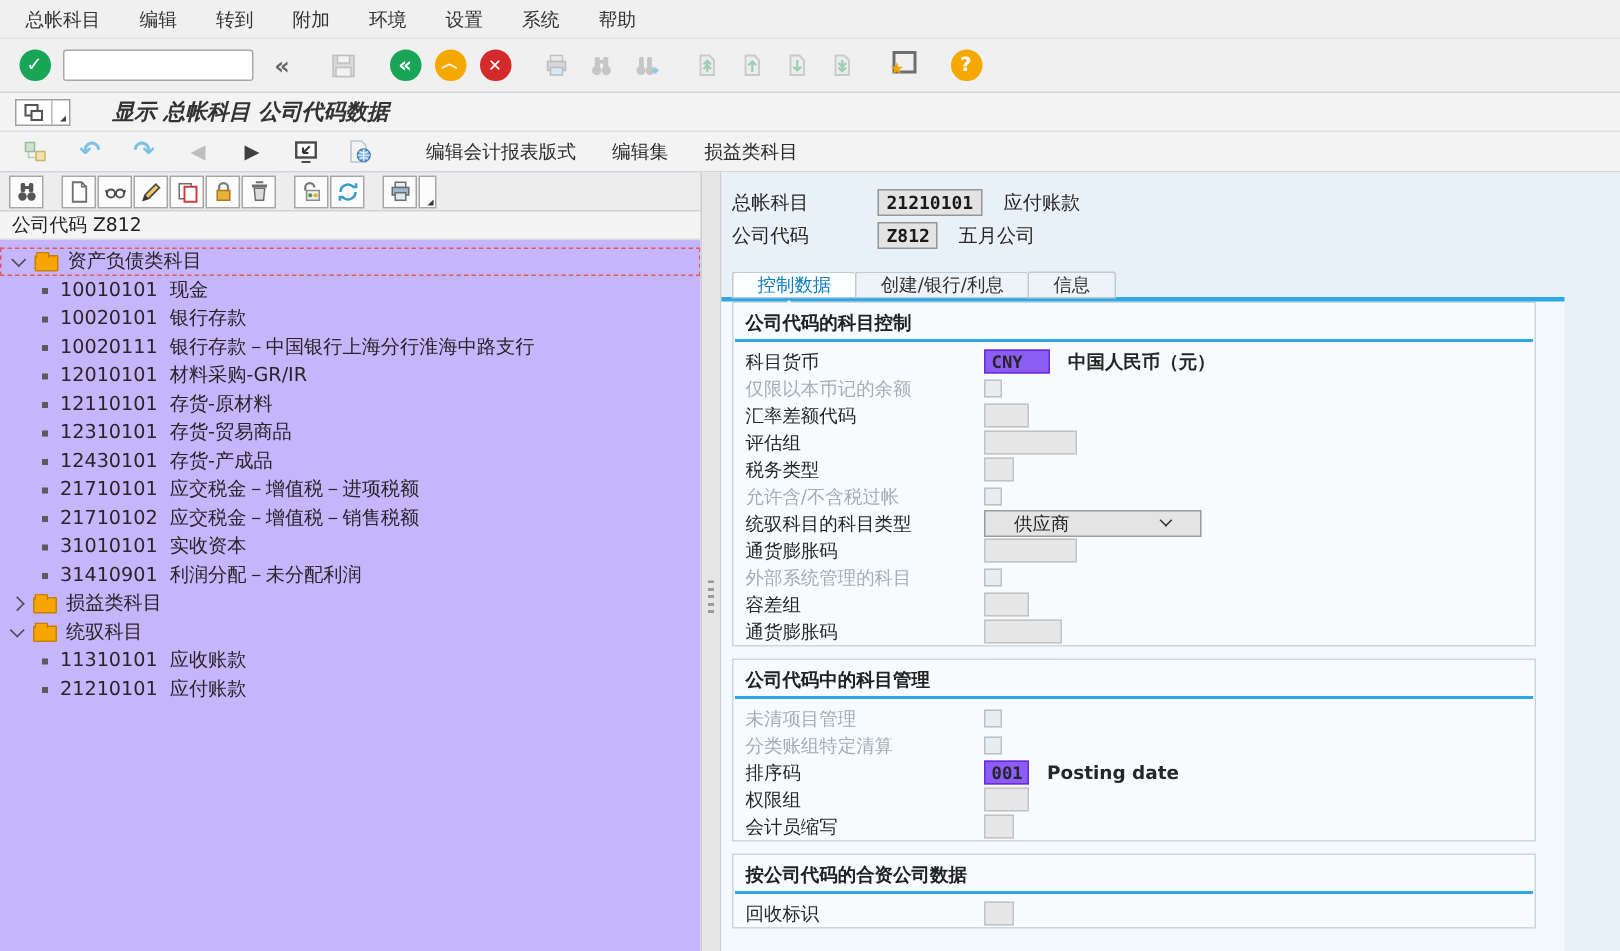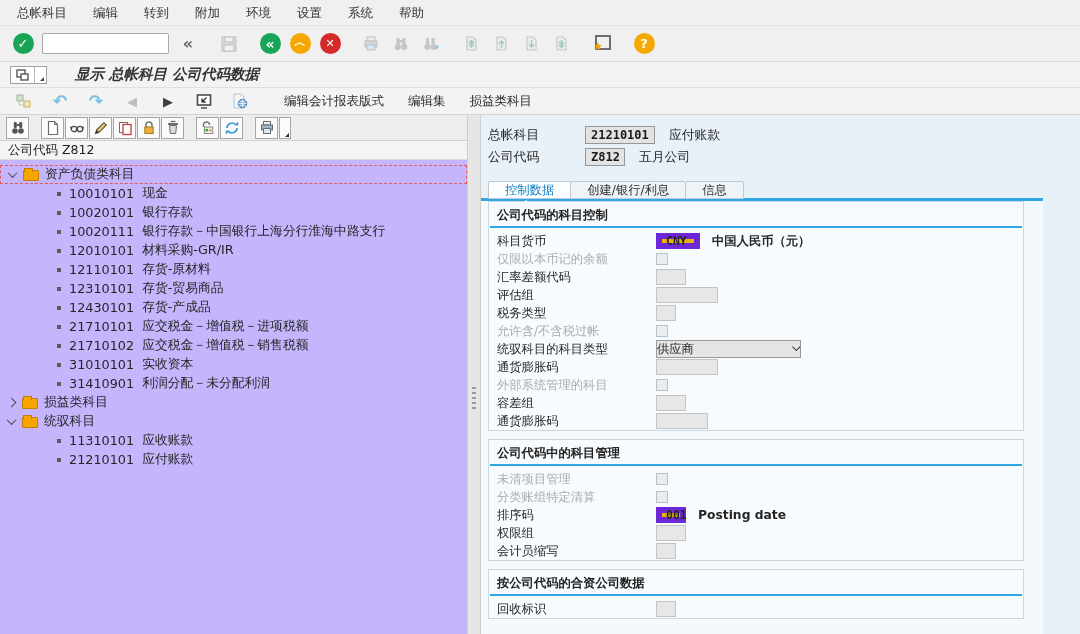--- a/index.html
+++ b/index.html
@@ -41,21 +41,21 @@
   .tree-toolbar { height:26px; background:#ededed; border-bottom:1px solid #d0d0d0; display:flex; align-items:center; padding-left:6px; }
   .ttb-group { display:flex; margin-right:11px; }
   .ttb-btn { width:23px; height:22px; background:#fbfbfb; border:1px solid #a6a6a6; display:flex; align-items:center; justify-content:center; margin-right:1px; }
   .ttb-btn.narrow { width:12px; position:relative; }
   .ttb-btn.narrow::after { content:""; position:absolute; right:1px; bottom:1px; border-left:4px solid transparent; border-bottom:4px solid #333; }
 
   .tree-header { height:19px; background:#f4f4f4; border-bottom:1px solid #dcdcdc; padding-left:8px; font-size:12.5px; display:flex; align-items:center; color:#222; }
   .tree-body { flex:1; padding-top:5px; overflow:hidden; }
   .tree-row { height:19px; display:flex; align-items:center; font-size:12.8px; width:100%; }
   .tree-row.folder { padding-left:8px; }
-  .tree-row.leaf { padding-left:57px; }
+  .tree-row.leaf { padding-left:28px; }
   .tree-row.focused { border:1px dashed #e05a5a; }
   .chev { width:7px; height:7px; border-left:1.6px solid #4a4a4a; border-bottom:1.6px solid #4a4a4a; display:inline-block; flex:none; }
   .chev.down { transform:rotate(-45deg) translate(1px,-1px); }
   .chev.right { transform:rotate(-135deg); }
   .folder-ico { width:16px; height:11px; background:#f7a500; border:1px solid #c77f00; border-radius:1px; position:relative; margin:2px 6px 0 7px; flex:none; }
   .folder-ico::before { content:""; position:absolute; top:-3px; left:0; width:7px; height:3px; background:#f7a500; border:1px solid #c77f00; border-bottom:none; border-radius:1px 1px 0 0; }
   .bullet { width:4px; height:4px; background:#5a5a5a; margin-right:8px; flex:none; }
   .tree-label { white-space:nowrap; }
   .tree-num { margin-right:8px; }
 
@@ -79,24 +79,24 @@
 
   .tab-content { position:absolute; top:86px; left:0; bottom:0; width:562px; background:#f3f9fd; }
   .section { margin:0 19px 8px 7px; background:#f7fbfe; border:1px solid #ccd6dd; }
   .section:first-child { }
   .sec-title { font-size:12.3px; font-weight:bold; color:#222; padding:5px 8px 2px; }
   .sec-rule { height:2px; background:#2fa7e4; margin:0 1px 4px; }
   .frow { height:18px; display:flex; align-items:center; padding-left:8px; }
   .flabel { width:159px; font-size:12.3px; flex:none; }
   .flabel.dim { color:#a4adb4; }
   .inp { background:#e7e7e7; border:1px solid #c2c2c2; height:16px; }
-  .inp.filled { background:#eab308; border:6px solid #6d28d9; display:flex; align-items:center; padding:0 4px; font-family:"DejaVu Sans Mono","Liberation Mono",monospace; font-size:11.5px; font-weight:bold; }
+  .inp.filled { background:#8b5cf6; border:1px solid #6d28d9; display:flex; align-items:center; padding:0 4px; font-family:"DejaVu Sans Mono","Liberation Mono",monospace; font-size:11.5px; font-weight:bold; }
   .w-xs{width:20px} .w-sm{width:30px} .w-cur{width:44px} .w-md{width:62px} .w-md2{width:52px}
   .cbox { width:12px; height:12px; background:#e9edf0; border:1px solid #b8c1c7; }
-  .sel { width:145px; height:18px; background:#e4e4e4; border:1px solid #9a9a9a; display:flex; align-items:center; justify-content:space-between; padding:0 0; font-size:12.3px; }
+  .sel { width:145px; height:18px; background:#e4e4e4; border:1px solid #9a9a9a; display:flex; align-items:center; justify-content:space-between; padding:0 19px; font-size:12.3px; }
   .sel-chev { width:6px; height:6px; border-left:1.4px solid #333; border-bottom:1.4px solid #333; transform:rotate(-45deg) translate(1px,-2px); }
   .fdesc { margin-left:12px; font-size:12.3px; font-weight:bold; }
 
   svg { display:block; }
 </style>
 </head>
 <body>
 
 <div class="menubar" id="menubar">
     <span class="menu-item">总帐科目</span>

